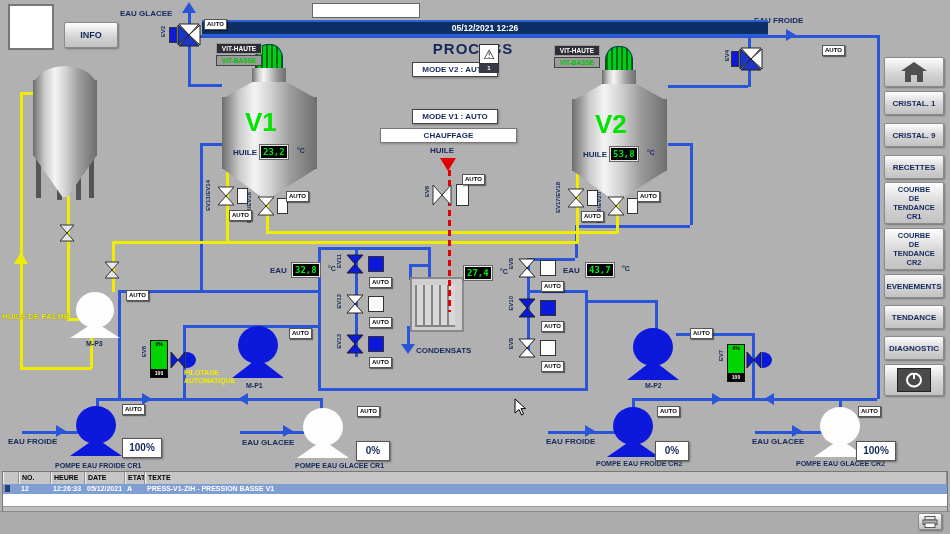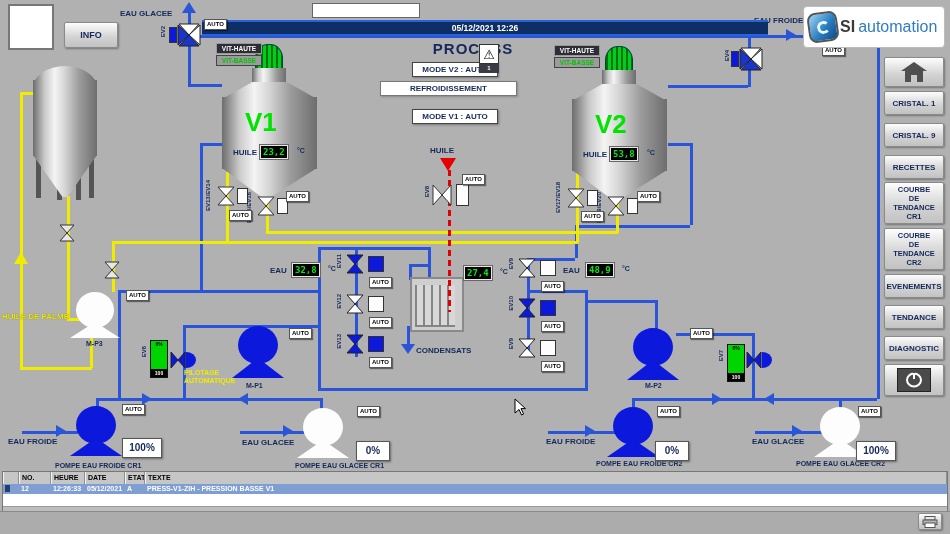--- a/index.html
+++ b/index.html
@@ -75,27 +75,20 @@
 
 <div class="screen">
 
   <div class="abs" style="left:8px;top:4px;width:46px;height:46px;background:#fff;border:2px solid #777;"></div>
   <div class="btn" style="left:64px;top:22px;width:54px;height:26px;font-size:9px;">INFO</div>
   <div class="abs" style="left:312px;top:3px;width:108px;height:15px;background:#fff;border:1px solid #666;z-index:7;"></div>
   <div class="abs" style="left:186px;top:20px;width:566px;height:16px;background:#0e2f66;border-top:2px solid #2a63d8;border-bottom:2px solid #2a63d8;z-index:6;margin-left:16px;">
     <div style="color:#fff;font-size:8.5px;font-weight:bold;text-align:center;line-height:12px;">05/12/2021 12:26</div>
   </div>
 
-  <div class="abs" style="left:803px;top:6px;width:142px;height:42px;background:#fff;border-radius:4px;border:1px solid #bbb;z-index:7;display:flex;align-items:center;padding-left:4px;">
-    <div style="width:30px;height:30px;border-radius:8px;background:linear-gradient(135deg,#9ed6f2,#2a7ec2 55%,#0c4a86);border:2px solid #555;transform:rotate(-8deg);display:flex;align-items:center;justify-content:center;">
-      <span style="display:block;width:13px;height:13px;border:3px solid #e8f6ff;border-right-color:transparent;border-radius:50%;"></span>
-    </div>
-    <span style="font-size:16px;font-weight:bold;color:#3a3a3a;margin-left:2px;">SI</span>
-    <span style="font-size:16px;color:#2e7cc4;margin-left:3px;">automation</span>
-  </div>
 
   <div class="btn" style="left:884px;top:57px;width:60px;height:30px;">
     <span>
         <svg width="26" height="20" viewBox="0 0 26 20">
           <path d="M13 0 L26 9 H22 V20 H4 V9 H0 Z" fill="#4f4f4f"></path>
           <rect x="10" y="13" width="6" height="7" fill="#c9c9c9"></rect>
         </svg>
       </span>
   </div>
   <div class="btn" style="left:884px;top:91px;width:60px;height:24px;font-size:8px;">CRISTAL. 1</div>
@@ -198,22 +191,22 @@
 
   <div class="lbl" style="left:120px;top:9px;font-size:8px;">EAU GLACEE</div>
   <div class="lbl" style="left:754px;top:16px;font-size:8px;">EAU FROIDE</div>
 
   <div class="lbl" style="left:418px;top:40px;width:110px;font-size:15px;text-align:center;letter-spacing:1px;">PROCESS</div>
   <div class="abs" style="left:479px;top:44px;width:20px;height:20px;background:#fff;border:1px solid #333;z-index:7;text-align:center;">
     <span style="font-size:13px;line-height:19px;color:#000;">⚠</span>
   </div>
   <div class="abs" style="left:479px;top:64px;width:20px;height:9px;background:#3a3a44;color:#fff;font-size:6px;font-weight:bold;text-align:center;line-height:9px;z-index:7;">1</div>
   <div class="mode-box" style="left:412px;top:62px;width:86px;height:15px;">MODE V2 : AUTO</div>
-  <div class="state-box" style="left:380px;top:81px;width:137px;height:15px;">REFROIDISSEMENT</div>
   <div class="mode-box" style="left:412px;top:109px;width:86px;height:15px;">MODE V1 : AUTO</div>
+  <div class="state-box" style="left:380px;top:128px;width:137px;height:15px;">CHAUFFAGE</div>
   <div class="lbl" style="left:430px;top:146px;font-size:8px;">HUILE</div>
 
   <div class="rlab" style="left:424px;top:186px;">EV8</div>
   <div class="abs" style="left:432px;top:184px;z-index:4;">
       <svg width="20" height="22">
         <path d="M1,1 L10,11 L19,1 L19,21 L10,11 L1,21 Z" fill="#fff" stroke="#333"></path>
       </svg>
     </div>
   <div class="act white" style="left:456px;top:184px;width:13px;height:22px;"></div>
   <div class="tag" style="left:462px;top:174px;">AUTO</div>
@@ -360,21 +353,21 @@
     <div style="position:absolute;left:3px;top:6px;width:40px;height:42px;background:repeating-linear-gradient(90deg,#858585 0 2px,#d8d8d8 2px 8px);border-bottom:2px solid #858585;"></div>
   </div>
   <div class="lbl" style="left:416px;top:346px;font-size:8px;z-index:5;">CONDENSATS</div>
   <div class="disp" style="left:464px;top:266px;">27,4</div>
   <div class="lbl" style="left:500px;top:268px;font-size:7px;">°C</div>
 
   <div class="lbl" style="left:270px;top:266px;font-size:8px;">EAU</div>
   <div class="disp" style="left:292px;top:263px;">32,8</div>
   <div class="lbl" style="left:328px;top:265px;font-size:7px;">°C</div>
   <div class="lbl" style="left:563px;top:266px;font-size:8px;">EAU</div>
-  <div class="disp" style="left:586px;top:263px;">48,9</div>
+  <div class="disp" style="left:586px;top:263px;">43,7</div>
   <div class="lbl" style="left:622px;top:265px;font-size:7px;">°C</div>
 
   <div class="abs vstl" style="left:33px;top:66px;width:64px;height:22px;border-radius:50% 50% 0 0/100% 100% 0 0;z-index:4;"></div>
   <div class="abs vstl" style="left:33px;top:80px;width:64px;height:76px;z-index:4;"></div>
   <div class="abs vstl" style="left:33px;top:155px;width:64px;height:42px;clip-path:polygon(0 0,100% 0,54% 100%,46% 100%);z-index:4;"></div>
   <i class="abs" style="left:36px;top:158px;width:5px;height:40px;background:#555;z-index:3;"></i>
   <i class="abs" style="left:57px;top:172px;width:5px;height:28px;background:#555;z-index:3;"></i>
   <i class="abs" style="left:76px;top:172px;width:5px;height:28px;background:#555;z-index:3;"></i>
   <i class="abs" style="left:89px;top:158px;width:5px;height:40px;background:#555;z-index:3;"></i>
   <div class="abs" style="left:59px;top:224px;z-index:4;">

